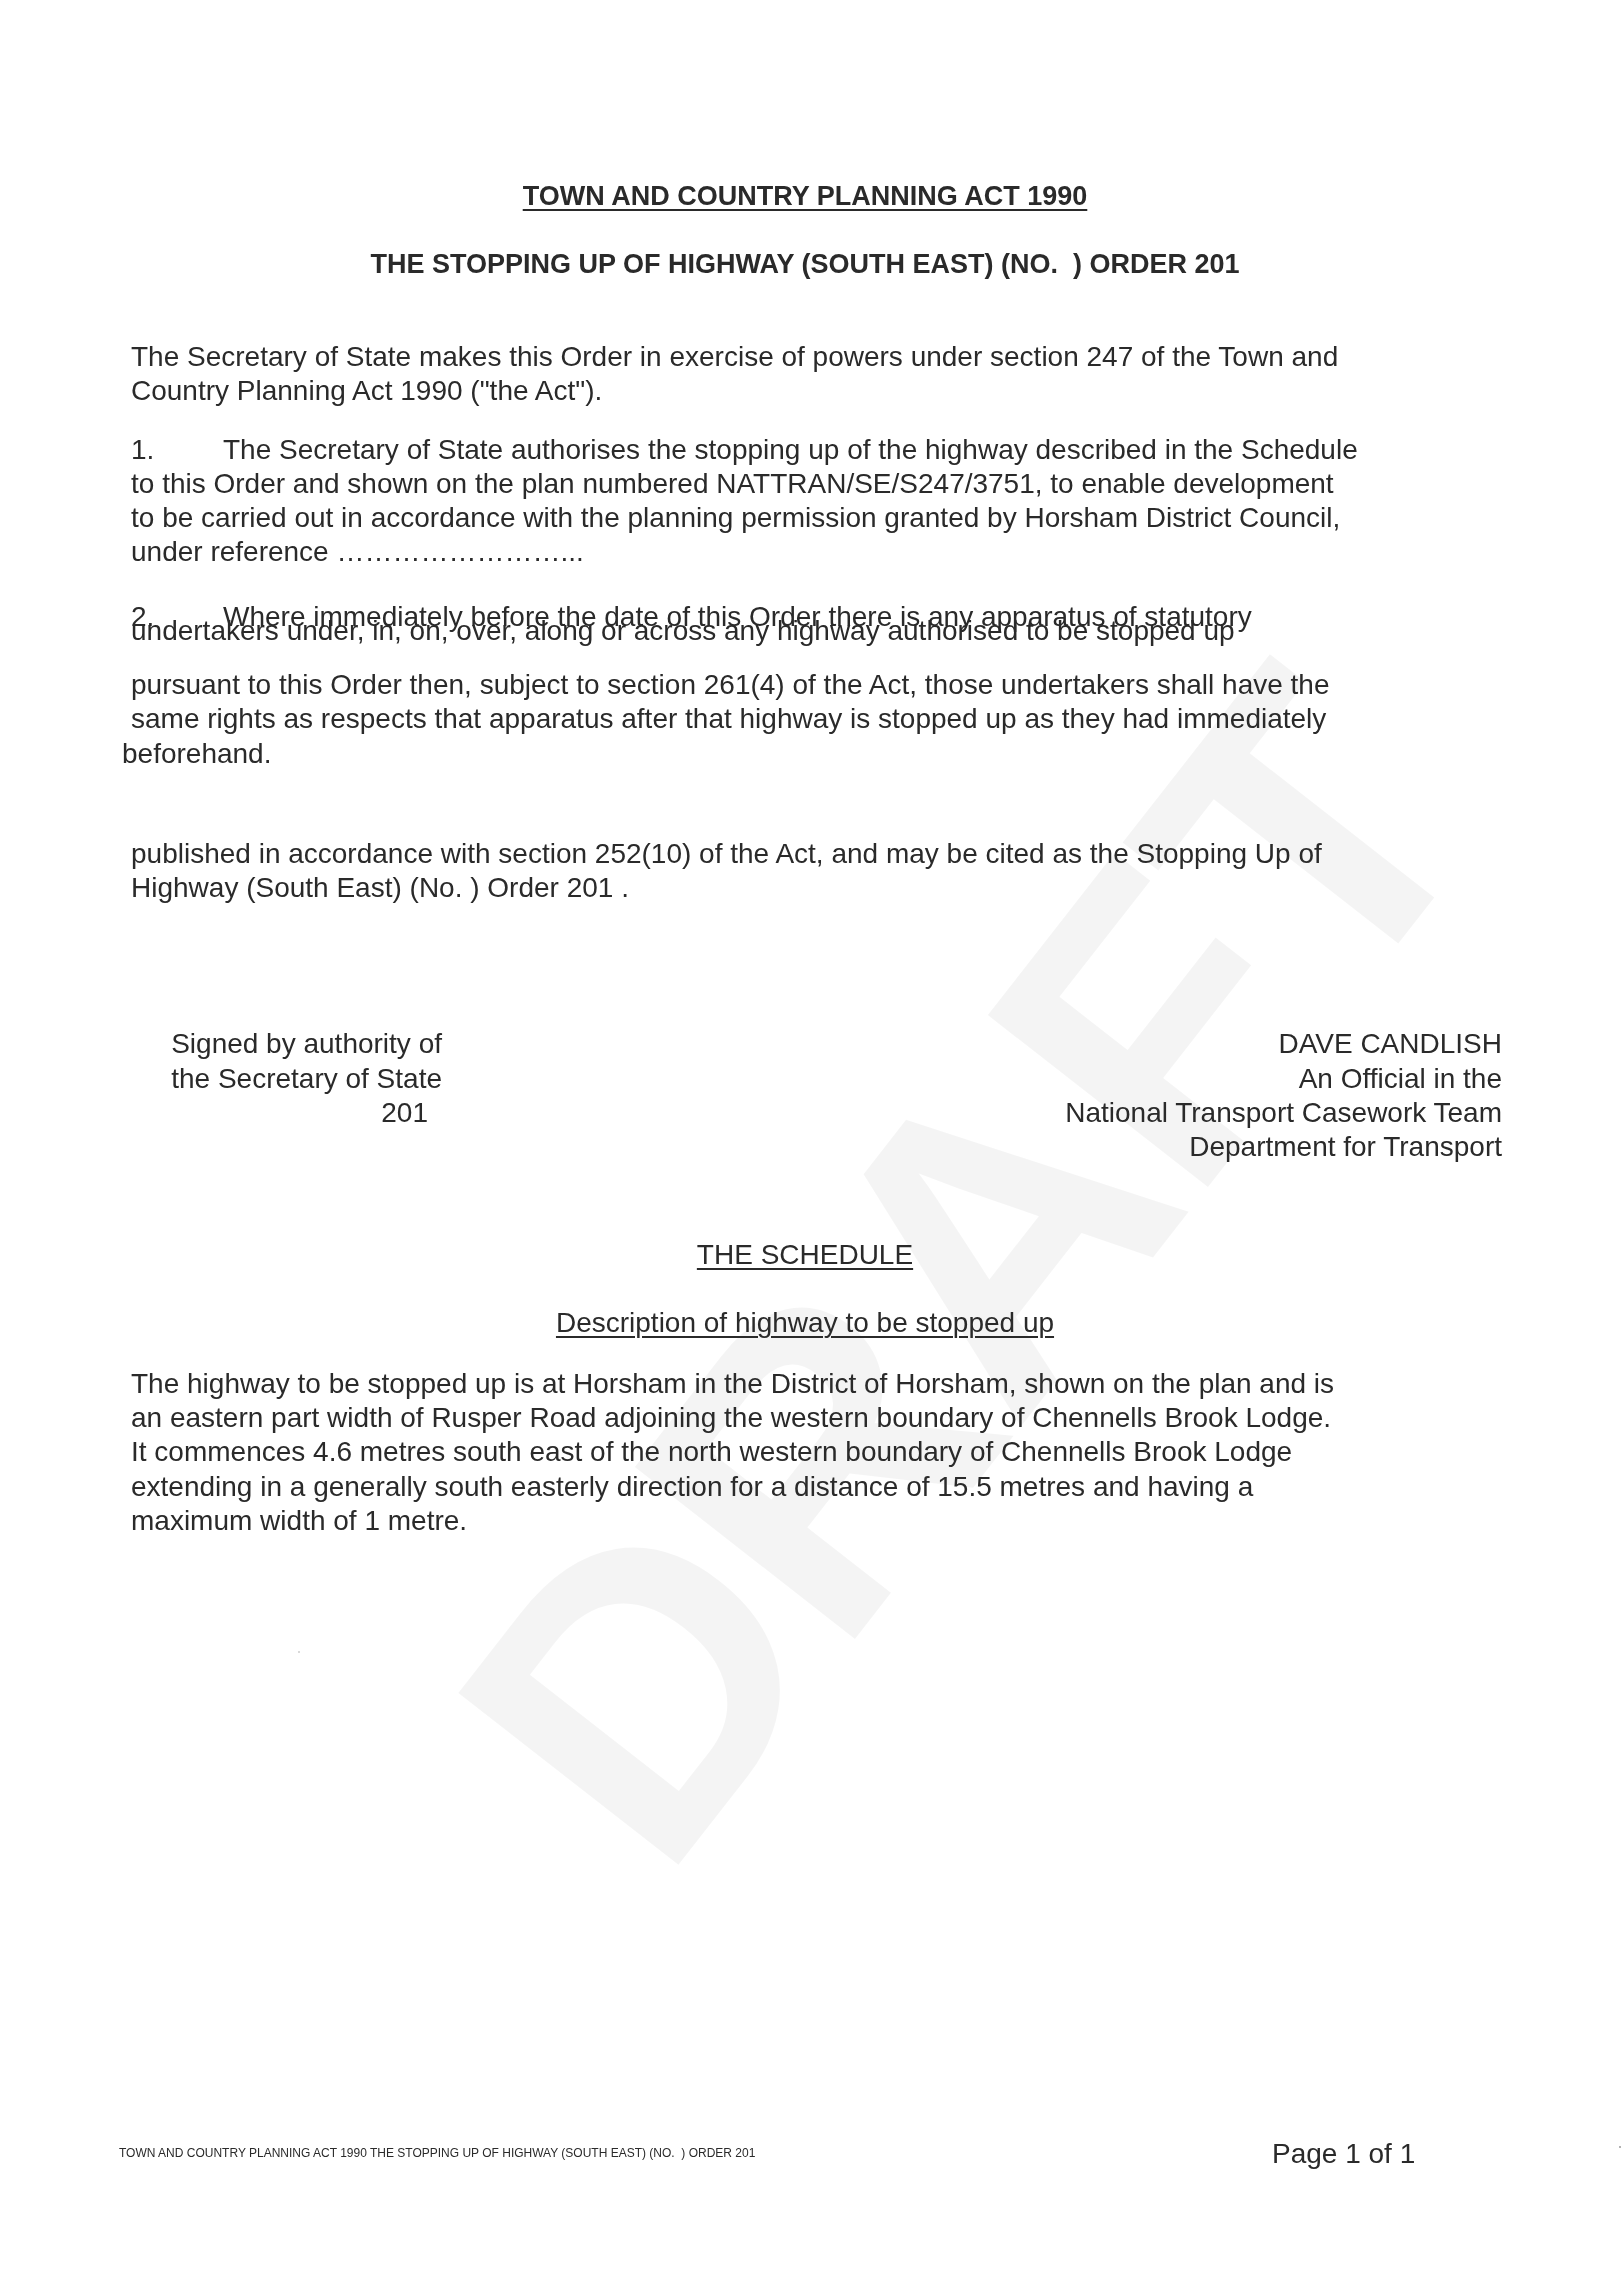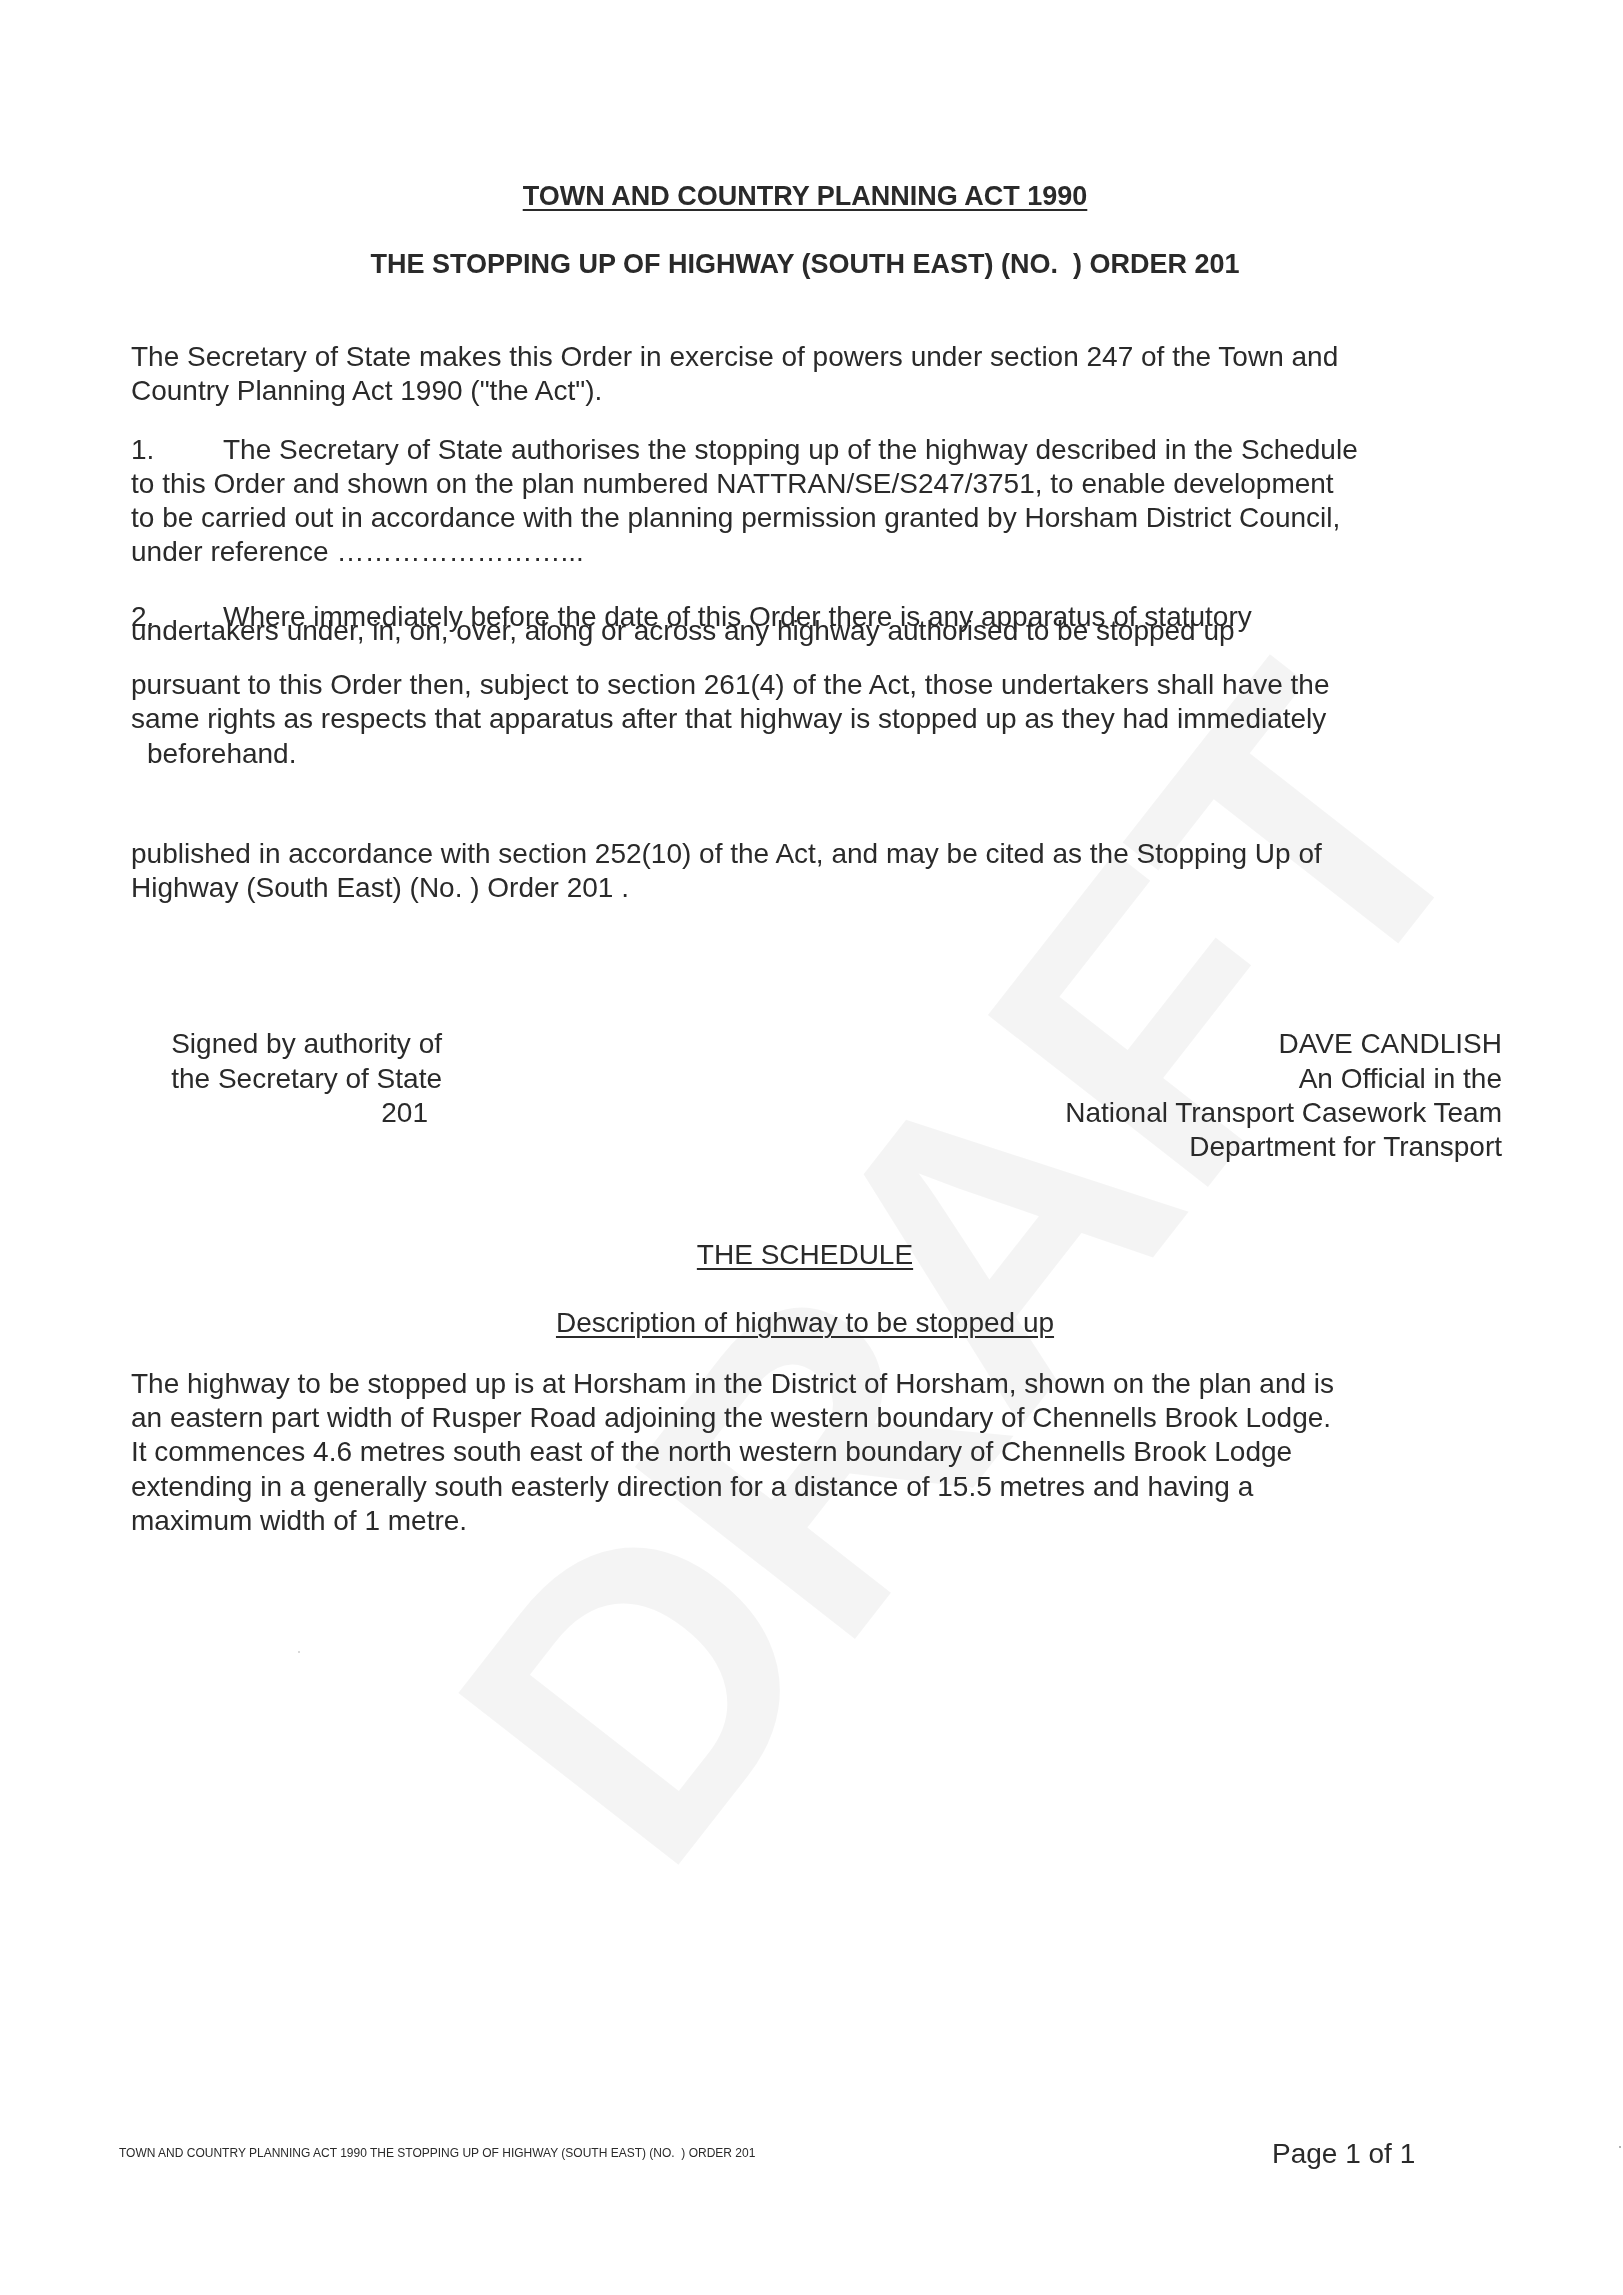--- a/index.html
+++ b/index.html
@@ -41,21 +41,21 @@
 
   <div class="line" style="left:131px; top:433px;"><span class="num">1.</span><span>The Secretary of State authorises the stopping up of the highway described in the Schedule</span></div>
   <div class="line" style="left:131px; top:467px;">to this Order and shown on the plan numbered NATTRAN/SE/S247/3751, to enable development</div>
   <div class="line" style="left:131px; top:501px;">to be carried out in accordance with the planning permission granted by Horsham District Council,</div>
   <div class="line" style="left:131px; top:535px;">under reference ……………………...</div>
 
   <div class="line" style="left:131px; top:600px;"><span class="num">2.</span><span>Where immediately before the date of this Order there is any apparatus of statutory</span></div>
   <div class="line" style="left:131px; top:614px;">undertakers under, in, on, over, along or across any highway authorised to be stopped up</div>
   <div class="line" style="left:131px; top:668px;">pursuant to this Order then, subject to section 261(4) of the Act, those undertakers shall have the</div>
   <div class="line" style="left:131px; top:702px;">same rights as respects that apparatus after that highway is stopped up as they had immediately</div>
-  <div class="line" style="left:147px; top:737px;">beforehand.</div>
+  <div class="line" style="left:122px; top:737px;">beforehand.</div>
 
   <div class="line" style="left:131px; top:837px;">published in accordance with section 252(10) of the Act, and may be cited as the Stopping Up of</div>
   <div class="line" style="left:131px; top:871px;">Highway (South East) (No. ) Order 201 .</div>
 
   <div class="line right-l" style="top:1027px;">Signed by authority of</div>
   <div class="line right-l" style="top:1062px;">the Secretary of State</div>
   <div class="line right-l" style="top:1096px; right:1195px;">201</div>
 
   <div class="line right-r" style="top:1027px;">DAVE CANDLISH</div>
   <div class="line right-r" style="top:1062px;text-align:center;">An Official in the</div>

